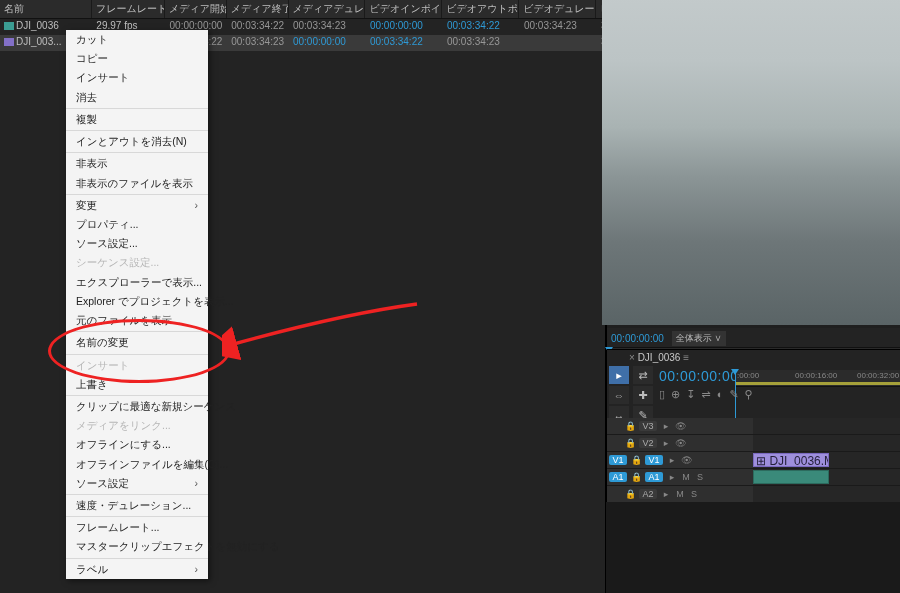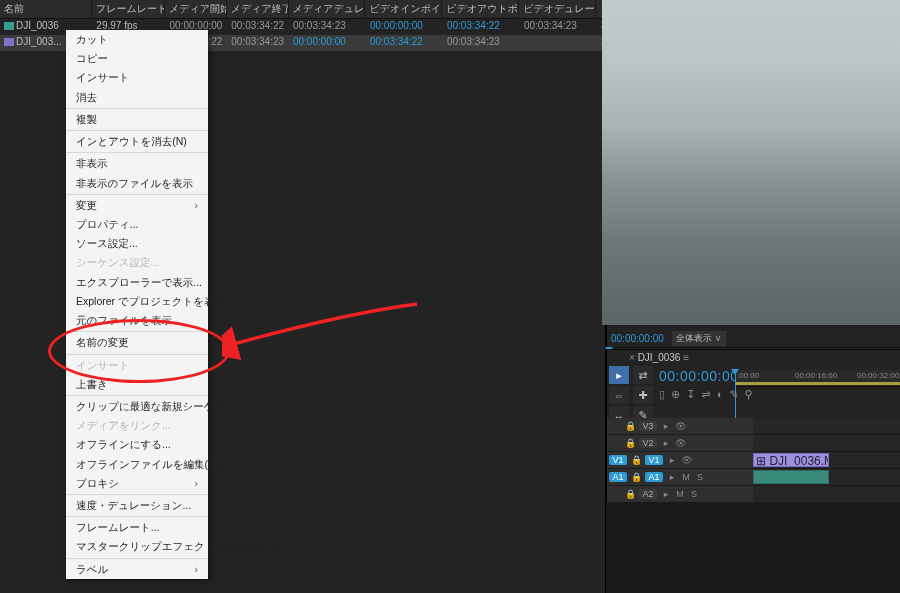--- a/index.html
+++ b/index.html
@@ -423,21 +423,21 @@
         <div class="sep"></div>
         <div class="item">名前の変更</div>
         <div class="sep"></div>
         <div class="item disabled">インサート</div>
         <div class="item">上書き</div>
         <div class="sep"></div>
         <div class="item">クリップに最適な新規シーケンス</div>
         <div class="item disabled">メディアをリンク...</div>
         <div class="item">オフラインにする...</div>
         <div class="item">オフラインファイルを編集(O)...</div>
-        <div class="item has-sub">プロキシ</div>
+        <div class="item has-sub">ソース設定</div>
         <div class="sep"></div>
         <div class="item">速度・デュレーション...</div>
         <div class="sep"></div>
         <div class="item">フレームレート...</div>
         <div class="item">マスタークリップエフェクトを無効にする</div>
         <div class="sep"></div>
         <div class="item has-sub">ラベル</div>
       </div>
 
     <div class="anno">

